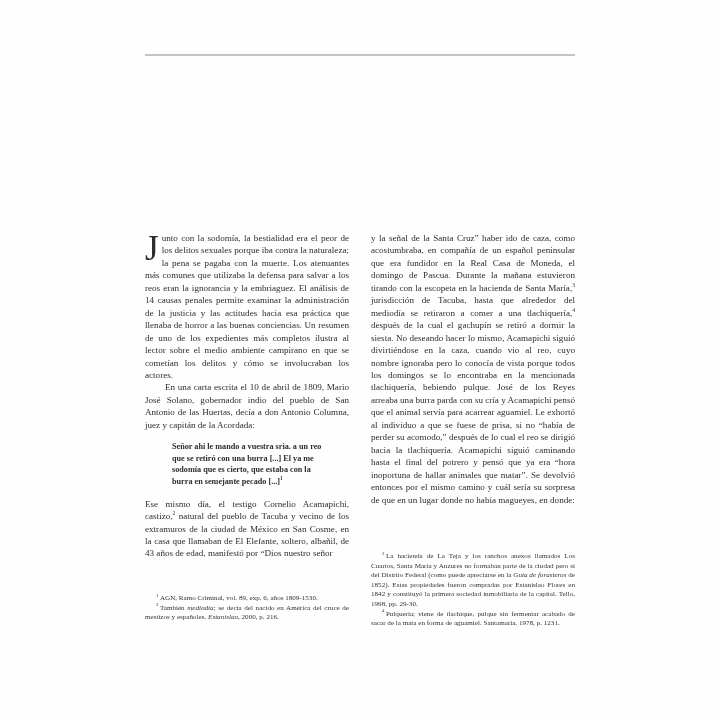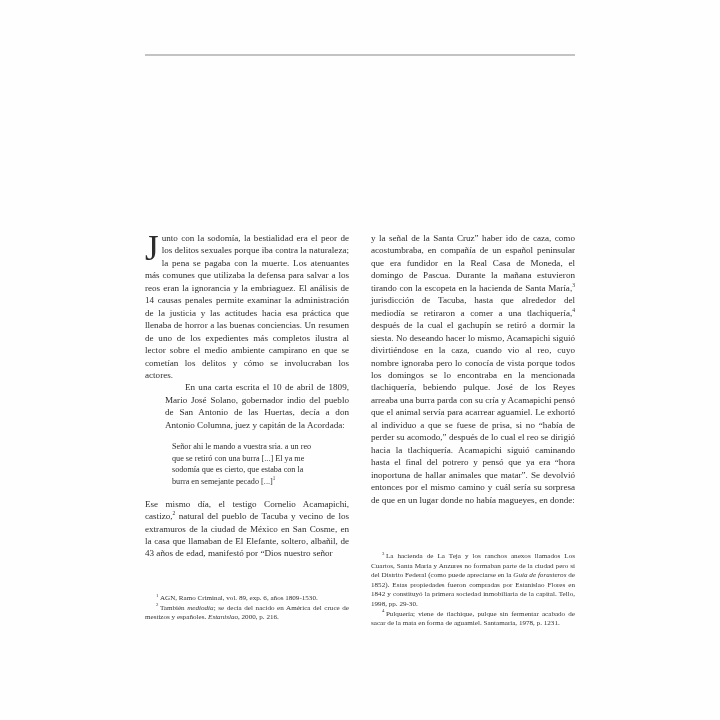--- a/index.html
+++ b/index.html
@@ -54,21 +54,20 @@
     line-height: 12.45px;
     text-align: justify;
     text-justify: inter-word;
     color: #2d2d2d;
     margin: 0;
     hyphens: none;
   }
 
   .body-text + .body-text {
     text-indent: 20px;
-    margin-left: 20px;
   }
 
   
   .dropcap-para {
     position: relative;
   }
   .dropcap {
     float: left;
     font-size: 35px;
     line-height: 29px;
@@ -80,20 +79,21 @@
 
   
   .blockquote {
     margin: 10px 0 10px 0;
     padding-left: 27px;
     padding-right: 0px;
     font-size: 8.2px;
     line-height: 11.6px;
     text-align: left;
     color: #2d2d2d;
+    font-weight: bold;
   }
 
   .quote-line {
     display: block;
     white-space: nowrap;
   }
 
   sup {
     font-size: 0.62em;
     vertical-align: super;

